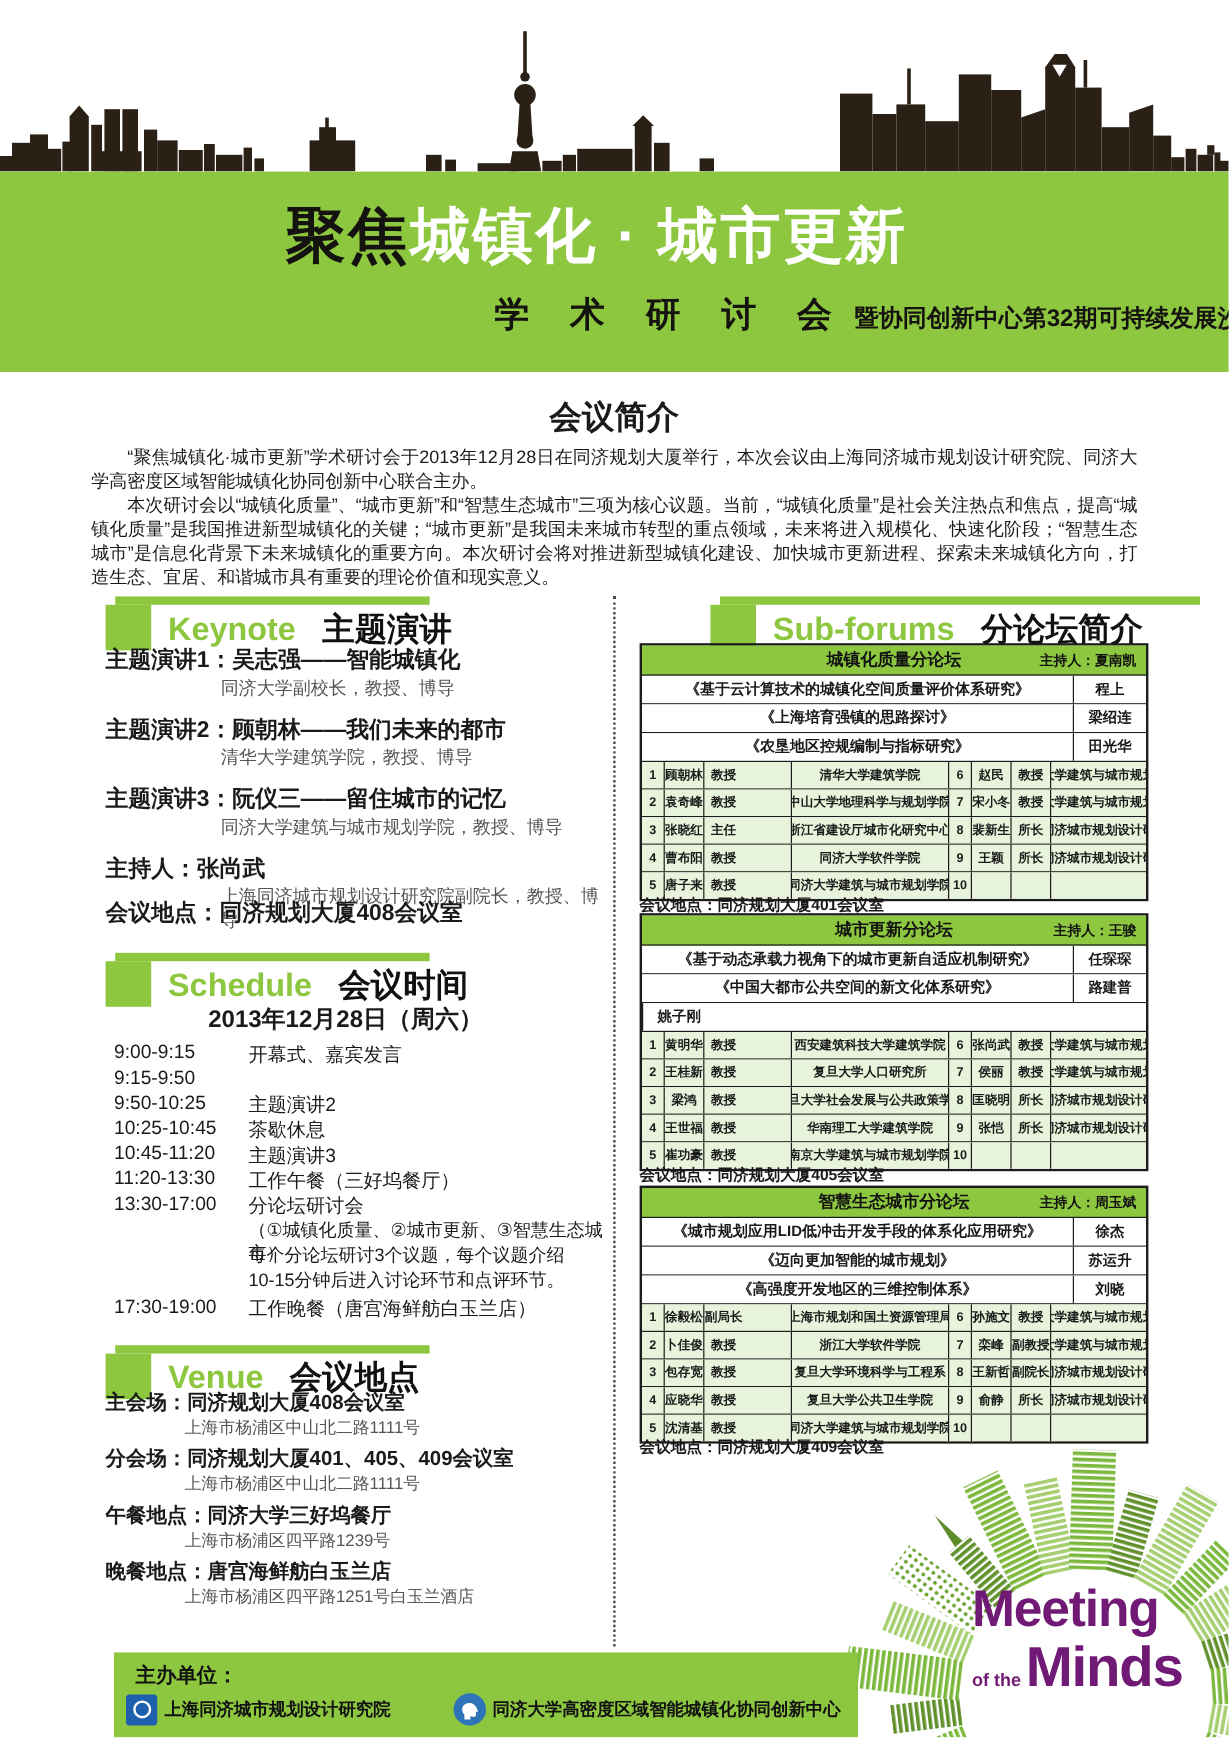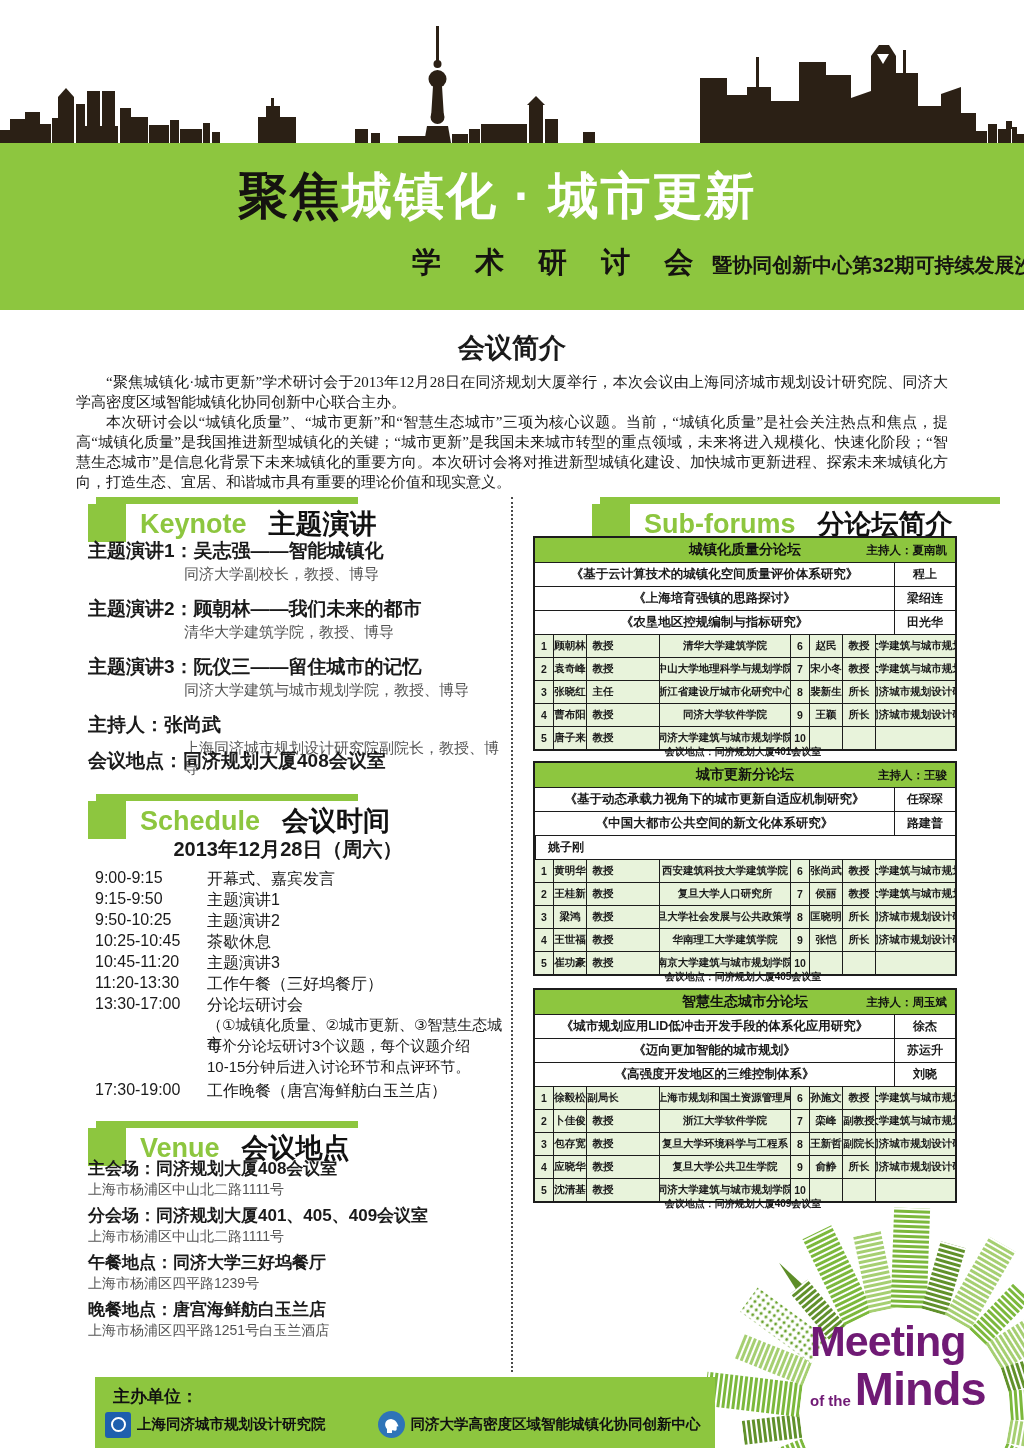--- a/index.html
+++ b/index.html
@@ -10,21 +10,21 @@
   .banner{position:absolute;left:0;top:143px;width:1024px;height:167px;background:#8dc63f;}
   .banner-title{position:absolute;left:238px;top:20px;font-size:50px;font-weight:800;letter-spacing:2px;white-space:nowrap;}
   .banner-title .t-black{color:#151310;}
   .banner-title .t-white{color:#ffffff;}
   .banner-sub{position:absolute;left:412px;top:100px;display:flex;align-items:baseline;white-space:nowrap;}
   .sub-main{font-size:29px;font-weight:800;letter-spacing:13px;color:#151310;}
   .sub-rest{font-size:20px;font-weight:800;color:#151310;margin-left:6px;}
   
   .intro-title{position:absolute;left:0;top:330px;width:1024px;text-align:center;font-size:27px;font-weight:600;}
   .intro-body{position:absolute;left:76px;top:372px;width:872px;font-size:15px;line-height:20px;text-align:justify;font-weight:500;}
-  .intro-body p{margin:0;text-indent:2em;font-family:Liberation Serif, serif;}
+  .intro-body p{margin:0;text-indent:2em;}
   
   .sec-head{position:absolute;height:46px;}
   .sec-bar{position:absolute;left:8px;top:0;height:7px;background:#8dc63f;}
   .sec-sq{position:absolute;left:0;top:7px;width:38px;height:38px;background:#8dc63f;}
   .sec-labels{position:absolute;left:52px;top:9px;white-space:nowrap;}
   .sec-en{font-size:27px;font-weight:800;color:#8dc63f;margin-right:22px;}
   .sec-zh{font-size:27px;font-weight:800;color:#111;}
   
   .keynote-list{position:absolute;left:88px;top:540px;width:420px;}
   .kitem{margin-bottom:14px;}
@@ -37,42 +37,42 @@
   .srow{display:flex;height:21px;font-size:16px;font-weight:500;}
   .stime{width:112px;}
   .sact{flex:1;}
   .snotes{position:absolute;left:207px;top:1016px;width:300px;}
   .snote{height:21px;font-size:15px;font-weight:500;}
   .sch-last{position:absolute;left:95px;top:1081px;width:410px;}
   
   .venue-list{position:absolute;left:88px;top:1158px;width:420px;}
   .vitem{margin-bottom:6px;}
   .vtitle{font-size:17px;font-weight:700;line-height:22px;}
-  .vsub{font-size:14px;color:#555;line-height:19px;}
+  .vsub{font-size:14px;color:#555;line-height:19px;margin-left:66px;}
   
   .divider{position:absolute;left:511px;top:497px;height:875px;border-left:2px dotted #4a4a4a;}
   
   .ftable{position:absolute;left:533px;width:420px;border:2px solid #1c1c1c;}
   .fhead{position:relative;height:24px;background:#8dc63f;border-bottom:1px solid #1c1c1c;}
   .fname{position:absolute;left:0;width:100%;text-align:center;top:3px;font-size:14px;font-weight:800;color:#111;}
   .fmod{position:absolute;right:8px;top:5px;font-size:11.5px;font-weight:800;color:#111;}
   .trow{display:flex;height:23px;background:#fff;border-bottom:1px solid #1c1c1c;}
   .t-title{flex:1;display:flex;align-items:center;justify-content:center;font-size:12.5px;font-weight:700;}
   .t-pres{width:60px;border-left:1px solid #1c1c1c;display:flex;align-items:center;justify-content:center;font-size:12px;font-weight:600;}
   .frow{display:flex;height:22px;background:#e8f3db;border-bottom:1px solid #1c1c1c;}
   .frows .frow:last-child{border-bottom:none;}
   .fcell{display:flex;align-items:center;justify-content:center;font-size:10.5px;font-weight:600;
          border-left:1px solid #1c1c1c;overflow:hidden;white-space:nowrap;}
   .fcell:first-child{border-left:none;}
   .c-no{width:18px;}
   .c-name{width:32px;}
   .c-title{width:32px;}
   .c-org{width:130px;margin-left:40px;}
   .c-org2{flex:1;}
-  .tfoot{position:absolute;left:533px;width:420px;text-align:center;font-size:10px;font-weight:700;}
+  .tfoot{position:absolute;left:533px;width:420px;text-align:left;font-size:13px;font-weight:700;}
   
   .org-bar{position:absolute;left:95px;top:1377px;width:620px;height:71px;background:#8dc63f;}
   .org-label{position:absolute;left:18px;top:8px;font-size:17px;font-weight:800;color:#111;}
   .org-row{position:absolute;left:10px;top:34px;display:flex;align-items:center;}
   .org-item{display:flex;align-items:center;}
   .logo-sq{width:26px;height:26px;background:#1e5fae;border-radius:3px;display:flex;align-items:center;justify-content:center;margin-right:6px;}
   .logo-ring{width:15px;height:15px;border:2px solid #fff;border-radius:50%;box-sizing:border-box;}
   .logo-cir{width:27px;height:27px;background:#2e74b8;border-radius:50%;display:flex;align-items:center;justify-content:center;margin-right:6px;}
   .org-name{font-size:14.5px;font-weight:700;color:#111;white-space:nowrap;}
   .org-gap{width:52px;}
@@ -210,21 +210,20 @@
   <div class="sch-date">2013年12月28日（周六）</div>
   <div class="sch-rows">
 
       <div class="srow">
         <div class="stime">9:00-9:15</div>
         <div class="sact">开幕式、嘉宾发言</div>
       </div>
 
       <div class="srow">
         <div class="stime">9:15-9:50</div>
-        <div class="sact">主题演讲1</div>
       </div>
 
       <div class="srow">
         <div class="stime">9:50-10:25</div>
         <div class="sact">主题演讲2</div>
       </div>
 
       <div class="srow">
         <div class="stime">10:25-10:45</div>
         <div class="sact">茶歇休息</div>

